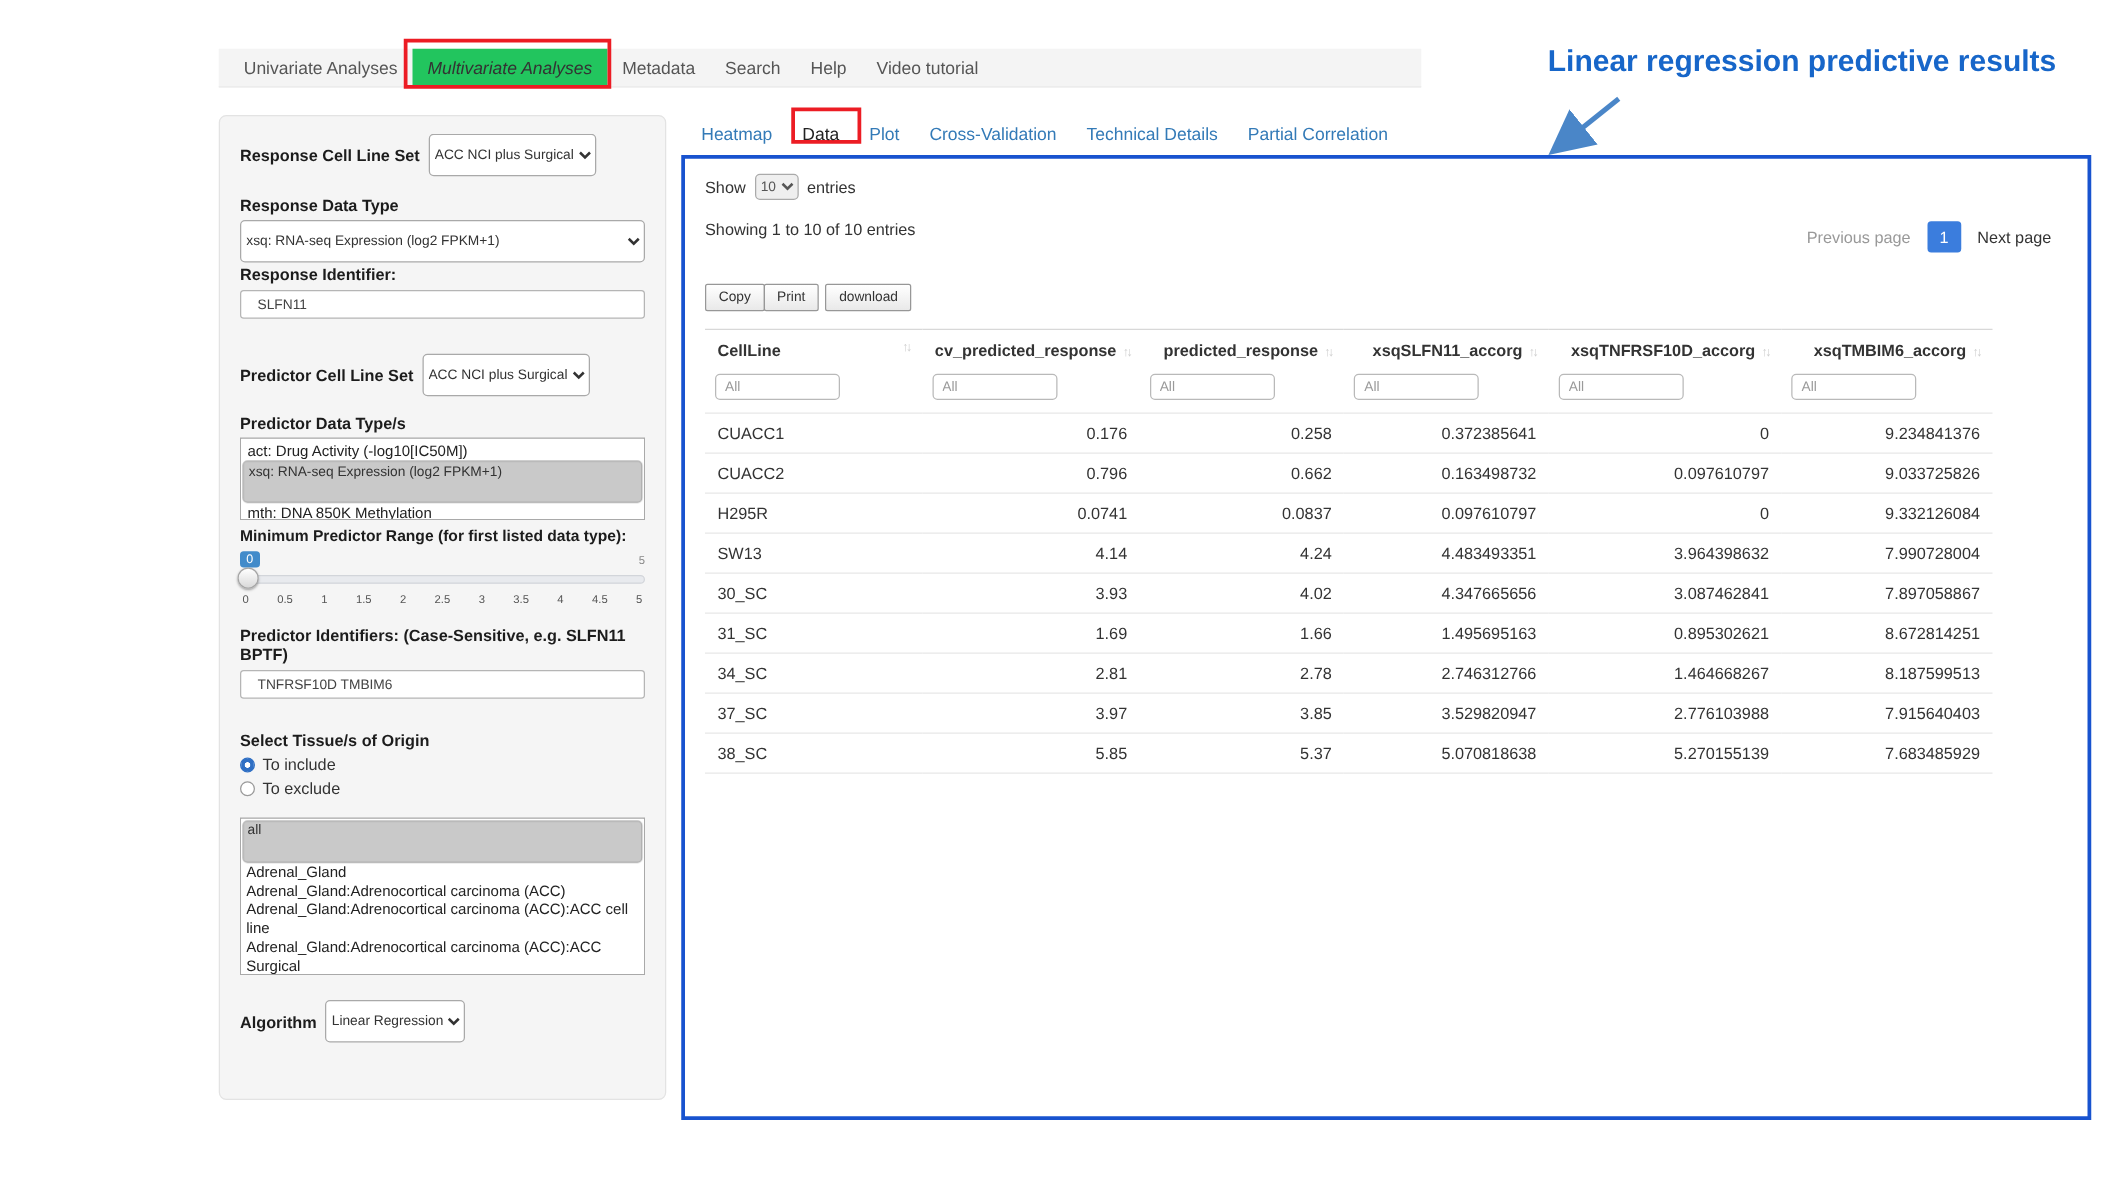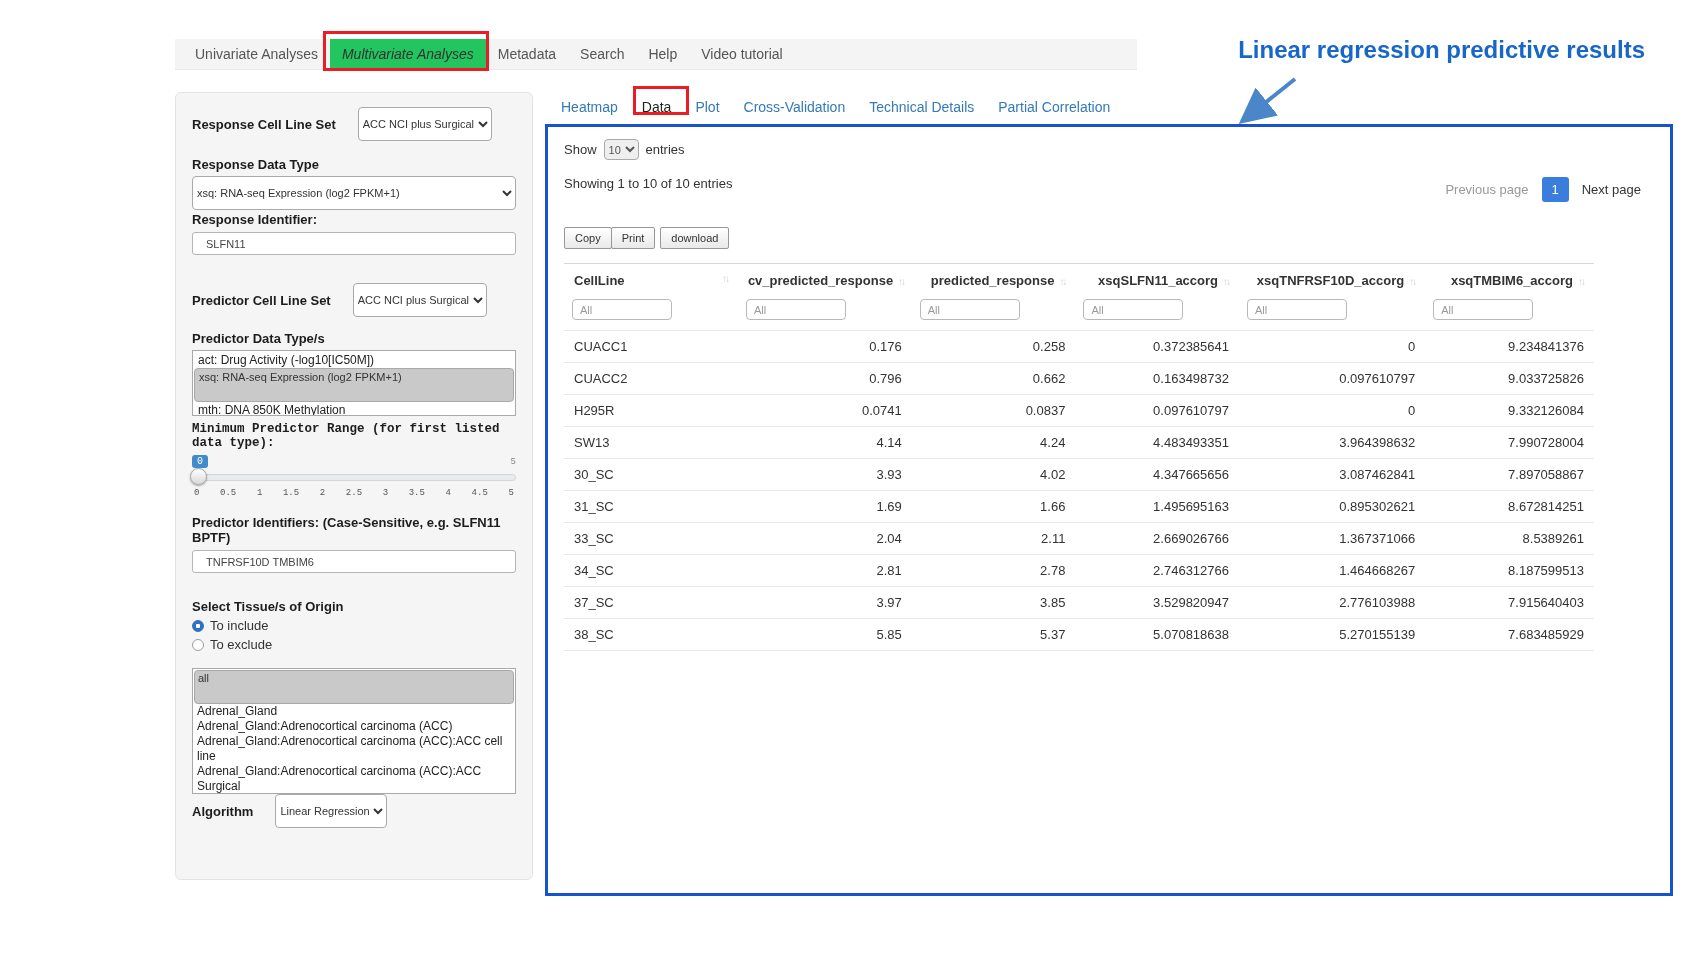--- a/index.html
+++ b/index.html
@@ -48,21 +48,21 @@
   
   .sidebar {
     position: absolute; left: 175px; top: 92px;
     width: 358px; height: 788px;
     background: #f5f5f5;
     border: 1px solid #e3e3e3; border-radius: 6px;
     padding: 14px 16px;
     font-size: 13px;
   }
   .blab { font-weight: bold; font-size: 13px; color: #1c1c1c; display: block; }
-  .inline-row { display: flex; align-items: center; gap: 22px; }
+  .inline-row { display: flex; align-items: center; gap: 7px; }
   .inline-row .blab { display: inline; }
   .sel {
     font-size: 11px; color: #333; background: #fff;
     border: 1px solid #a9a9a9; border-radius: 4px; height: 34px;
   }
   .sel.full { width: 100%; margin-top: 4px; }
   .txt {
     font-size: 11px; color: #444; background: #fff;
     border: 1px solid #b5b5b5; border-radius: 3px;
     height: 23px; padding: 2px 13px; width: 100%; margin-top: 5px;
@@ -75,24 +75,24 @@
   .lb-opt { padding: 0 4px; line-height: 16px; cursor: default; }
   .lb-opt.sel { background: #c9c9c9; }
   .listbox.tall .lb-opt { line-height: 15px; padding: 0 3px; }
 
   .c-row1 { margin-bottom: 16px; }
   .c-rdt { margin-bottom: 2px; }
   .c-ri { margin-bottom: 28px; }
   .c-pcls { margin-bottom: 14px; }
   .c-pdt .listbox { height: 66px; }
   .c-pdt { margin-bottom: 6px; }
-  .c-minr { margin-bottom: 4px; font-family: Liberation Mono, monospace; }
+  .c-minr { margin-bottom: 4px; }
   .c-pi { margin-bottom: 26px; }
   .c-tissue2 .listbox { height: 126px; margin-top: 16px; }
-  .c-alg { }
+  .c-alg { margin-top: 20px; }
 
   
   .slider { position: relative; height: 56px; margin-top: 5px; }
   .slider-val {
     position: absolute; left: 0; top: 0;
     background: #428bca; color: #fff;
     font-size: 10px; line-height: 13px; padding: 0 5px; border-radius: 3px;
   }
   .slider-max { position: absolute; right: 0; top: 2px; font-size: 9px; color: #888; }
   .slider-track {
@@ -399,28 +399,20 @@
         </tr>
         <tr>
           <td class="col-text">31_SC</td>
           <td class="col-num">1.69</td>
           <td class="col-num">1.66</td>
           <td class="col-num">1.495695163</td>
           <td class="col-num">0.895302621</td>
           <td class="col-num">8.672814251</td>
         </tr>
         <tr>
-          <td class="col-text">33_SC</td>
-          <td class="col-num">2.04</td>
-          <td class="col-num">2.11</td>
-          <td class="col-num">2.669026766</td>
-          <td class="col-num">1.367371066</td>
-          <td class="col-num">8.5389261</td>
-        </tr>
-        <tr>
           <td class="col-text">34_SC</td>
           <td class="col-num">2.81</td>
           <td class="col-num">2.78</td>
           <td class="col-num">2.746312766</td>
           <td class="col-num">1.464668267</td>
           <td class="col-num">8.187599513</td>
         </tr>
         <tr>
           <td class="col-text">37_SC</td>
           <td class="col-num">3.97</td>

